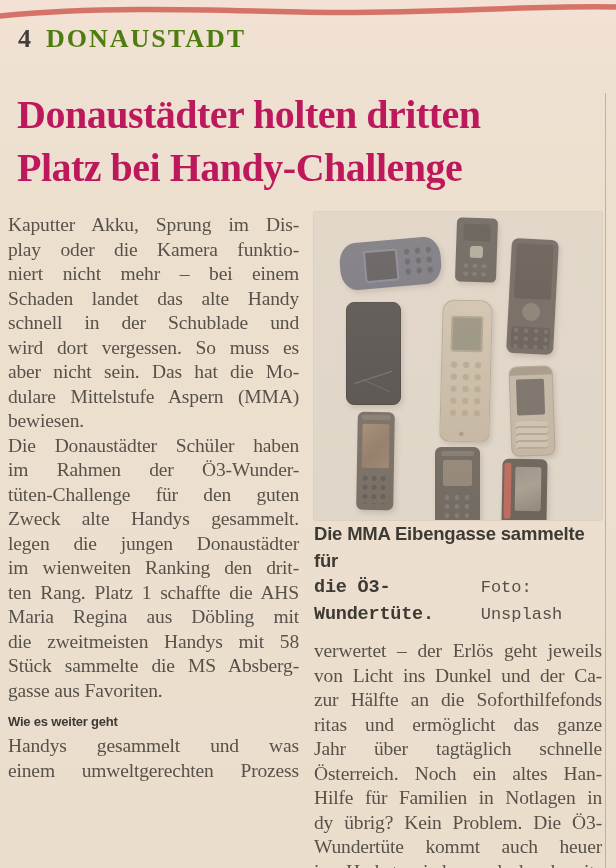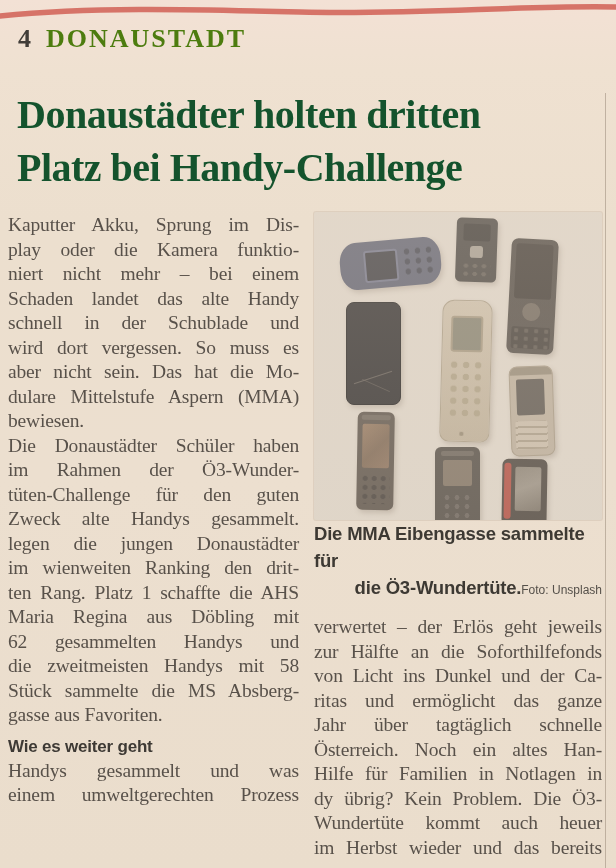--- a/index.html
+++ b/index.html
@@ -14,30 +14,30 @@
   
   .toprule{position:absolute;left:0;top:0;width:616px;height:26px;}
 
   
   .masthead{position:absolute;left:18px;top:24px;font-weight:bold;font-size:26px;letter-spacing:1px;}
   .masthead .pagenum{color:#413d39;margin-right:14px;}
   .masthead .section{color:#4d7c0f;letter-spacing:2px;}
 
   
   .headline{position:absolute;left:17px;top:88px;margin:0;
-    font-size:40px;line-height:53px;font-weight:bold;color:#14532d;letter-spacing:-0.5px;}
+    font-size:40px;line-height:53px;font-weight:bold;color:#be185d;letter-spacing:-0.5px;}
 
   
   .col{position:absolute;color:#58514a;font-size:19.5px;line-height:24.5px;letter-spacing:-0.15px;}
   .col.left{left:8px;top:213px;width:291px;}
   .col.right{left:314px;top:212px;width:288px;}
   .tline{text-align:justify;text-align-last:justify;white-space:normal;}
   .tline.last{text-align-last:left;}
   .subhead{font-family:"Liberation Sans","DejaVu Sans",sans-serif;font-weight:bold;
-    font-size:17px;color:#3e3a35;margin-top:6px;line-height:25px;letter-spacing:-0.2px;}
+    font-size:13px;color:#3e3a35;margin-top:6px;line-height:25px;letter-spacing:-0.2px;}
 
   
   .photo{position:relative;width:288px;height:308px;background:#d9d1c5;border-radius:2px;
     overflow:hidden;box-shadow:0 0 0 1px rgba(160,140,120,.18);}
   .photo::after{content:'';position:absolute;inset:0;pointer-events:none;
     background:linear-gradient(180deg,rgba(240,225,209,.40),rgba(238,224,208,.30));}
   .phone{position:absolute;box-shadow:2px 3px 5px rgba(90,75,60,.28);}
   .ph-part{position:absolute;}
 
   
@@ -92,22 +92,22 @@
     background-image:radial-gradient(circle,#57504a 2.2px,transparent 2.7px);background-size:10px 9px;}
   
   #ph9{left:188px;top:247px;width:45px;height:66px;background:#36302a;border-radius:6px;transform:rotate(1deg);}
   #ph9 .stripe{left:2px;top:4px;width:7px;height:56px;background:#a83a2f;border-radius:3px;}
   #ph9 .screen{left:13px;top:8px;width:26px;height:44px;border-radius:2px;
     background:linear-gradient(160deg,#7b7367,#8c8478 45%,#6a6257);}
 
   
   .caption{font-family:"Liberation Sans","DejaVu Sans",sans-serif;
     font-weight:bold;font-size:18.5px;line-height:27px;color:#3d3933;letter-spacing:-0.2px;}
-  .caprow{display:flex;justify-content:flex-end;align-items:baseline;}
-  .credit{font-weight:normal;font-size:12px;color:#55504a;letter-spacing:0;}
+  .caprow{display:flex;justify-content:flex-end;align-items:baseline;font-family:Liberation Mono, monospace;}
+  .credit{font-weight:normal;font-size:17px;color:#55504a;letter-spacing:0;}
 
   .col.right .para{margin-top:11px;}
 
   
   .divider{position:absolute;left:605px;top:93px;width:1px;height:775px;background:#9b8a7a;opacity:.55;}
 </style>
 </head>
 <body>
 
 <div class="page">
@@ -139,21 +139,20 @@
       </div>
     <div class="para">
         <div class="tline">Die Donaustädter Schüler haben</div>
         <div class="tline">im Rahmen der Ö3-Wunder-</div>
         <div class="tline">tüten-Challenge für den guten</div>
         <div class="tline">Zweck alte Handys gesammelt.</div>
         <div class="tline">legen die jungen Donaustädter</div>
         <div class="tline">im wienweiten Ranking den drit-</div>
         <div class="tline">ten Rang. Platz 1 schaffte die AHS</div>
         <div class="tline">Maria Regina aus Döbling mit</div>
-        <div class="tline">62 gesammelten Handys und</div>
         <div class="tline">die zweitmeisten Handys mit 58</div>
         <div class="tline">Stück sammelte die MS Absberg-</div>
         <div class="tline last">gasse aus Favoriten.</div>
       </div>
     <div class="subhead">Wie es weiter geht</div>
     <div class="para">
         <div class="tline">Handys gesammelt und was</div>
         <div class="tline">einem umweltgerechten Prozess</div>
       </div>
   </div>
@@ -209,22 +208,22 @@
     <div class="caption">
       <div class="capline">Die MMA Eibengasse sammelte für</div>
       <div class="capline caprow">
         <span>die Ö3-Wundertüte.</span>
         <span class="credit">Foto: Unsplash</span>
       </div>
     </div>
 
     <div class="para">
         <div class="tline">verwertet – der Erlös geht jeweils</div>
+        <div class="tline">von Licht ins Dunkel und der Ca-</div>
         <div class="tline">zur Hälfte an die Soforthilfefonds</div>
-        <div class="tline">von Licht ins Dunkel und der Ca-</div>
         <div class="tline">ritas und ermöglicht das ganze</div>
         <div class="tline">Jahr über tagtäglich schnelle</div>
         <div class="tline">Österreich. Noch ein altes Han-</div>
         <div class="tline">Hilfe für Familien in Notlagen in</div>
         <div class="tline">dy übrig? Kein Problem. Die Ö3-</div>
         <div class="tline">Wundertüte kommt auch heuer</div>
         <div class="tline">im Herbst wieder und das bereits</div>
       </div>
   </div>
 

